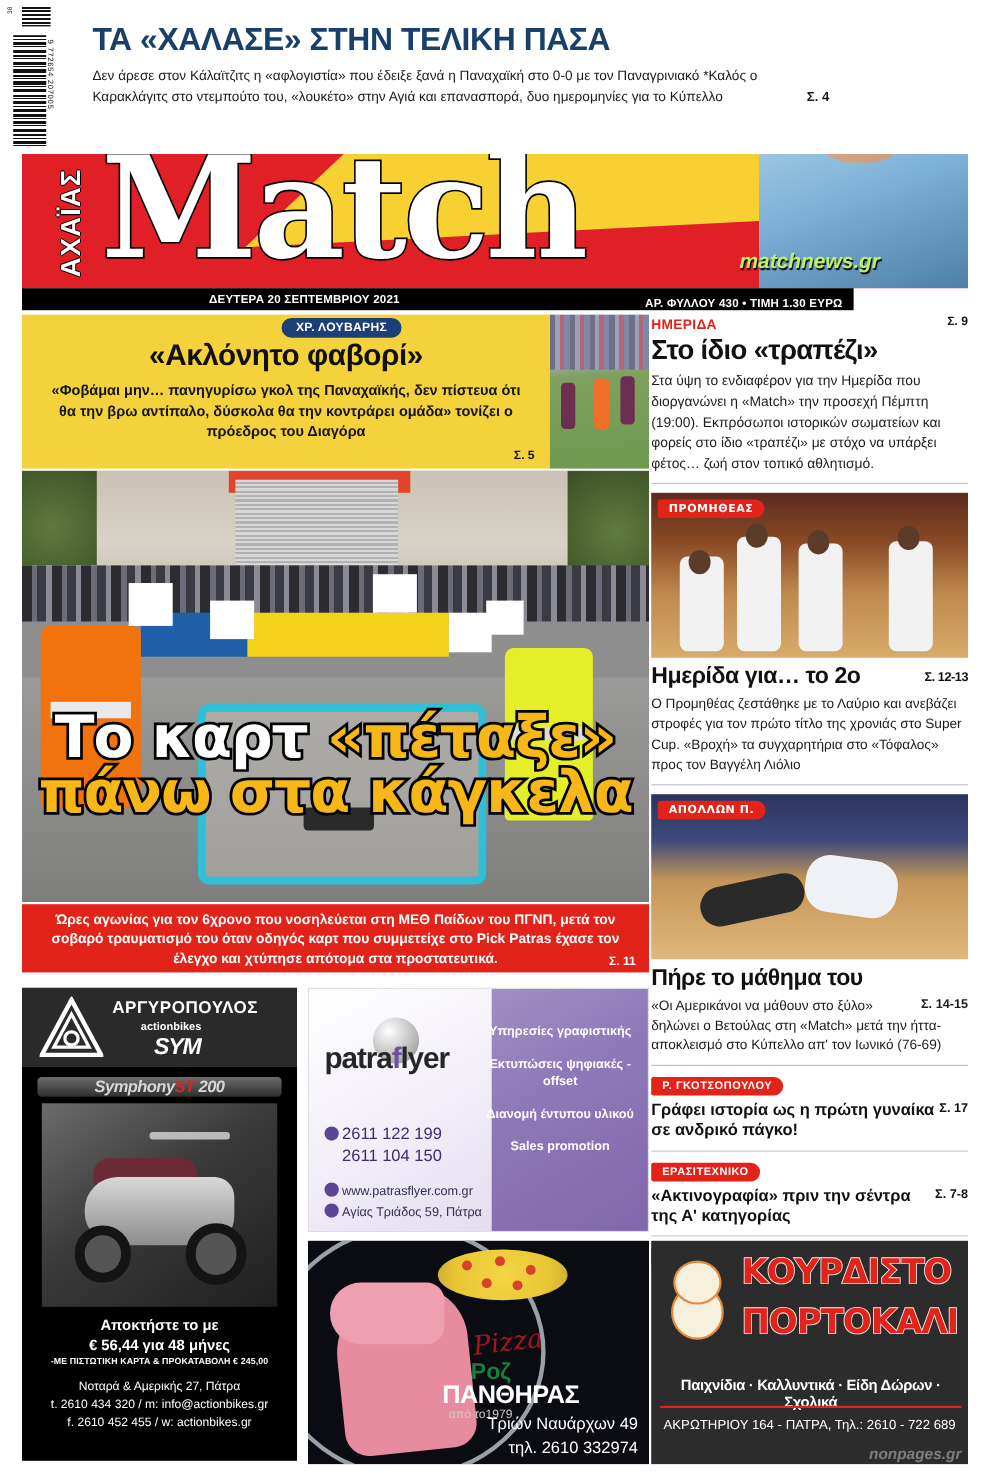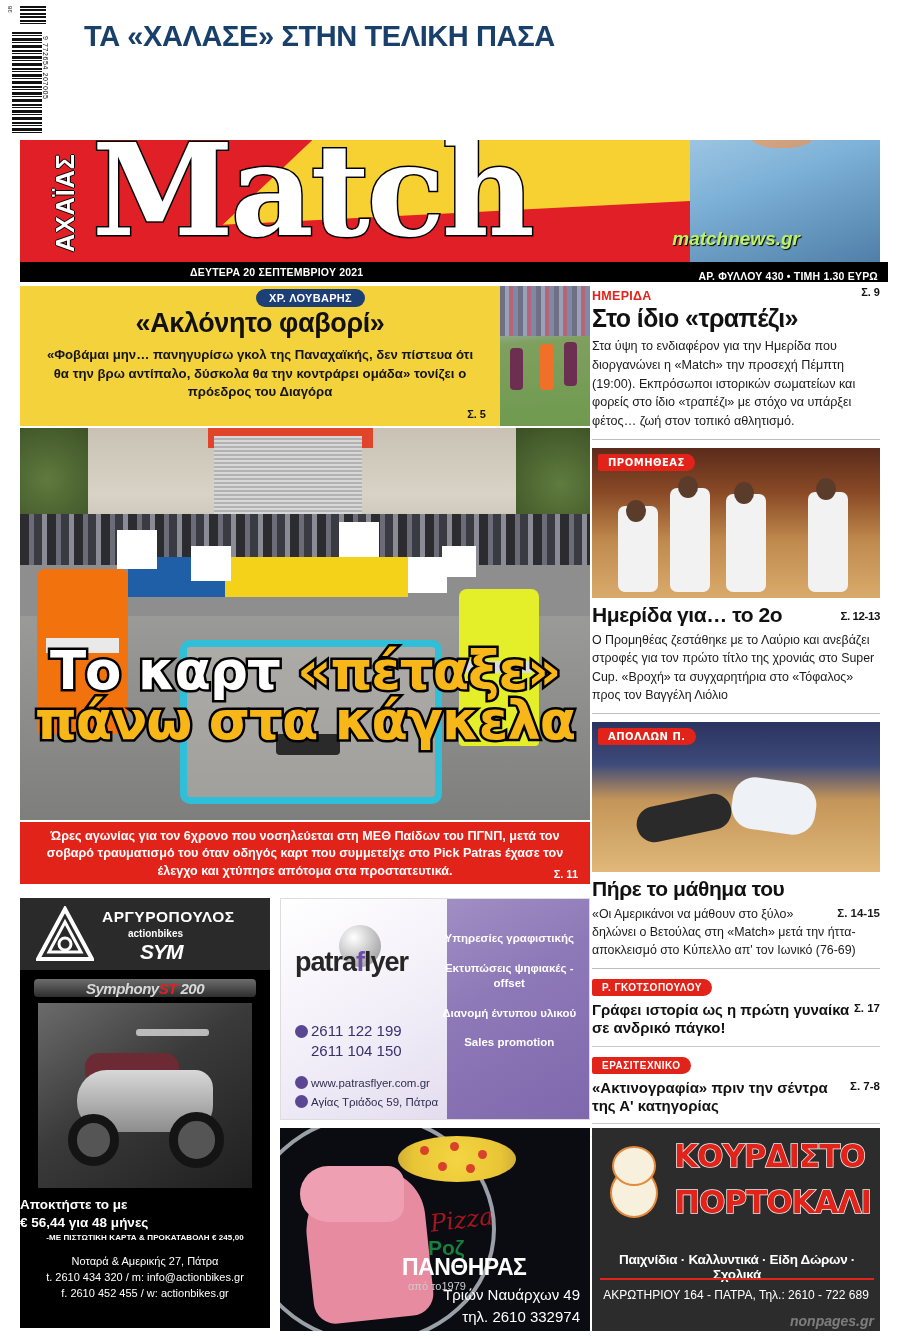--- a/index.html
+++ b/index.html
@@ -51,21 +51,21 @@
     -webkit-text-stroke:3px #000;
     paint-order: stroke fill; }
   .mh-site { position:absolute; right:80px; bottom:12px; color:#bef264; font-weight:bold;
     font-size:19px; font-style:italic; text-shadow:1px 1px 1px #000; }
   .mh-photo { position:absolute; right:0; top:-122px; width:190px; height:244px;
     background:linear-gradient(160deg,#8fbfe0 0%,#a7cde5 30%,#7fb2d8 60%,#4f7fa8 100%); }
   .mh-face { position:absolute; right:52px; top:-118px; width:92px; height:126px;
     background:linear-gradient(150deg,#e9c2a5,#cb9a76); border-radius:46px 46px 38px 38px; }
 
   
-  .datebar { position:absolute; left:20px; top:262px; width:868px; height:20px;
+  .datebar { position:absolute; left:20px; top:262px; width:756px; height:20px;
     background:#000; color:#fff; font-size:10.5px; font-weight:bold; letter-spacing:.2px; }
   .datebar .d-left { position:absolute; left:170px; top:4px; }
   .datebar .d-right { position:absolute; right:10px; top:8px; }
   .col-right { position:absolute; left:592px; top:286px; width:288px; }
 
   
   .yellowbox { position:absolute; left:20px; top:286px; width:480px; height:140px;
     background:#f4d23c; }
   .ybadge { position:absolute; left:236px; top:3px; background:#1c3f77; color:#fff;
     font-size:11px; font-weight:bold; padding:3px 13px; border-radius:10px; letter-spacing:.3px;}
@@ -176,21 +176,21 @@
     background:linear-gradient(145deg,#6b6b6b,#3a3a3a 45%,#1f1f1f); overflow:hidden;}
   .scooter-body { position:absolute; left:18%; top:36%; width:64%; height:34%;
     background:linear-gradient(180deg,#d8d8d8,#8d8d8d); border-radius:30px 18px 26px 30px;}
   .scooter-seat { position:absolute; left:22%; top:27%; width:44%; height:13%;
     background:#6b2a34; border-radius:14px 14px 3px 3px; }
   .scooter-w1 { position:absolute; left:14%; bottom:12%; width:24%; aspect-ratio:1;
     border:9px solid #141414; border-radius:50%; background:#555;}
   .scooter-w2 { position:absolute; right:13%; bottom:11%; width:26%; aspect-ratio:1;
     border:9px solid #141414; border-radius:50%; background:#555;}
   .scooter-hb { position:absolute; left:46%; top:14%; width:34%; height:4%; background:#bbb; border-radius:3px;}
-  .ab-offer { margin-top:8px; font-size:13.5px; font-weight:bold; line-height:1.3;}
+  .ab-offer { text-align:center; margin-top:8px; font-size:13.5px; font-weight:bold; line-height:1.3;}
   .ab-fine { text-align:center; font-size:8px; font-weight:bold; margin-top:2px; letter-spacing:.1px;}
   .ab-addr { text-align:center; margin-top:12px; font-size:11px; line-height:1.45; }
 
   .ad-flyer { position:absolute; left:280px; top:898px; width:310px; height:222px;
     background:#fff; border:1px solid #ddd; overflow:hidden; }
   .af-right { position:absolute; right:0; top:0; width:46%; height:100%;
     background:linear-gradient(150deg,#a08ec4 0%,#8e79b8 40%,#7f68ad 100%); }
   .af-left { position:absolute; left:0; top:0; width:56%; height:100%;
     background:linear-gradient(150deg,#ffffff 0%,#f2eef8 55%,#e3dcef 100%);}
   .af-logo { position:absolute; left:14px; top:48px; font-size:27px; font-weight:bold; color:#262626; letter-spacing:-1px;}
@@ -253,20 +253,24 @@
 
   <div class="barcode-wrap">
     <div class="bc-small"></div>
     <div class="bc-small-num">38</div>
     <div class="bc-main"></div>
     <div class="bc-num">9 772654 207005</div>
   </div>
 
   <div class="teaser">
     <div class="teaser-head">ΤΑ «ΧΑΛΑΣΕ» ΣΤΗΝ ΤΕΛΙΚΗ ΠΑΣΑ</div>
+    <div class="teaser-body">
+      <span>Δεν άρεσε στον Κάλαϊτζιτς η «αφλογιστία» που έδειξε ξανά η Παναχαϊκή στο 0-0 με τον Παναγρινιακό *Καλός ο Καρακλάγιτς στο ντεμπούτο του, «λουκέτο» στην Αγιά και επανασπορά, δυο ημερομηνίες για το Κύπελλο</span>
+      <span class="pg">Σ. 4</span>
+    </div>
   </div>
 
   <div class="masthead">
     <div class="mh-yellow"></div>
     <div class="mh-yellow2"></div>
     <div class="mh-achaias">ΑΧΑΪΑΣ</div>
     <div class="mh-title">Match</div>
     <div class="mh-photo">
       
       

